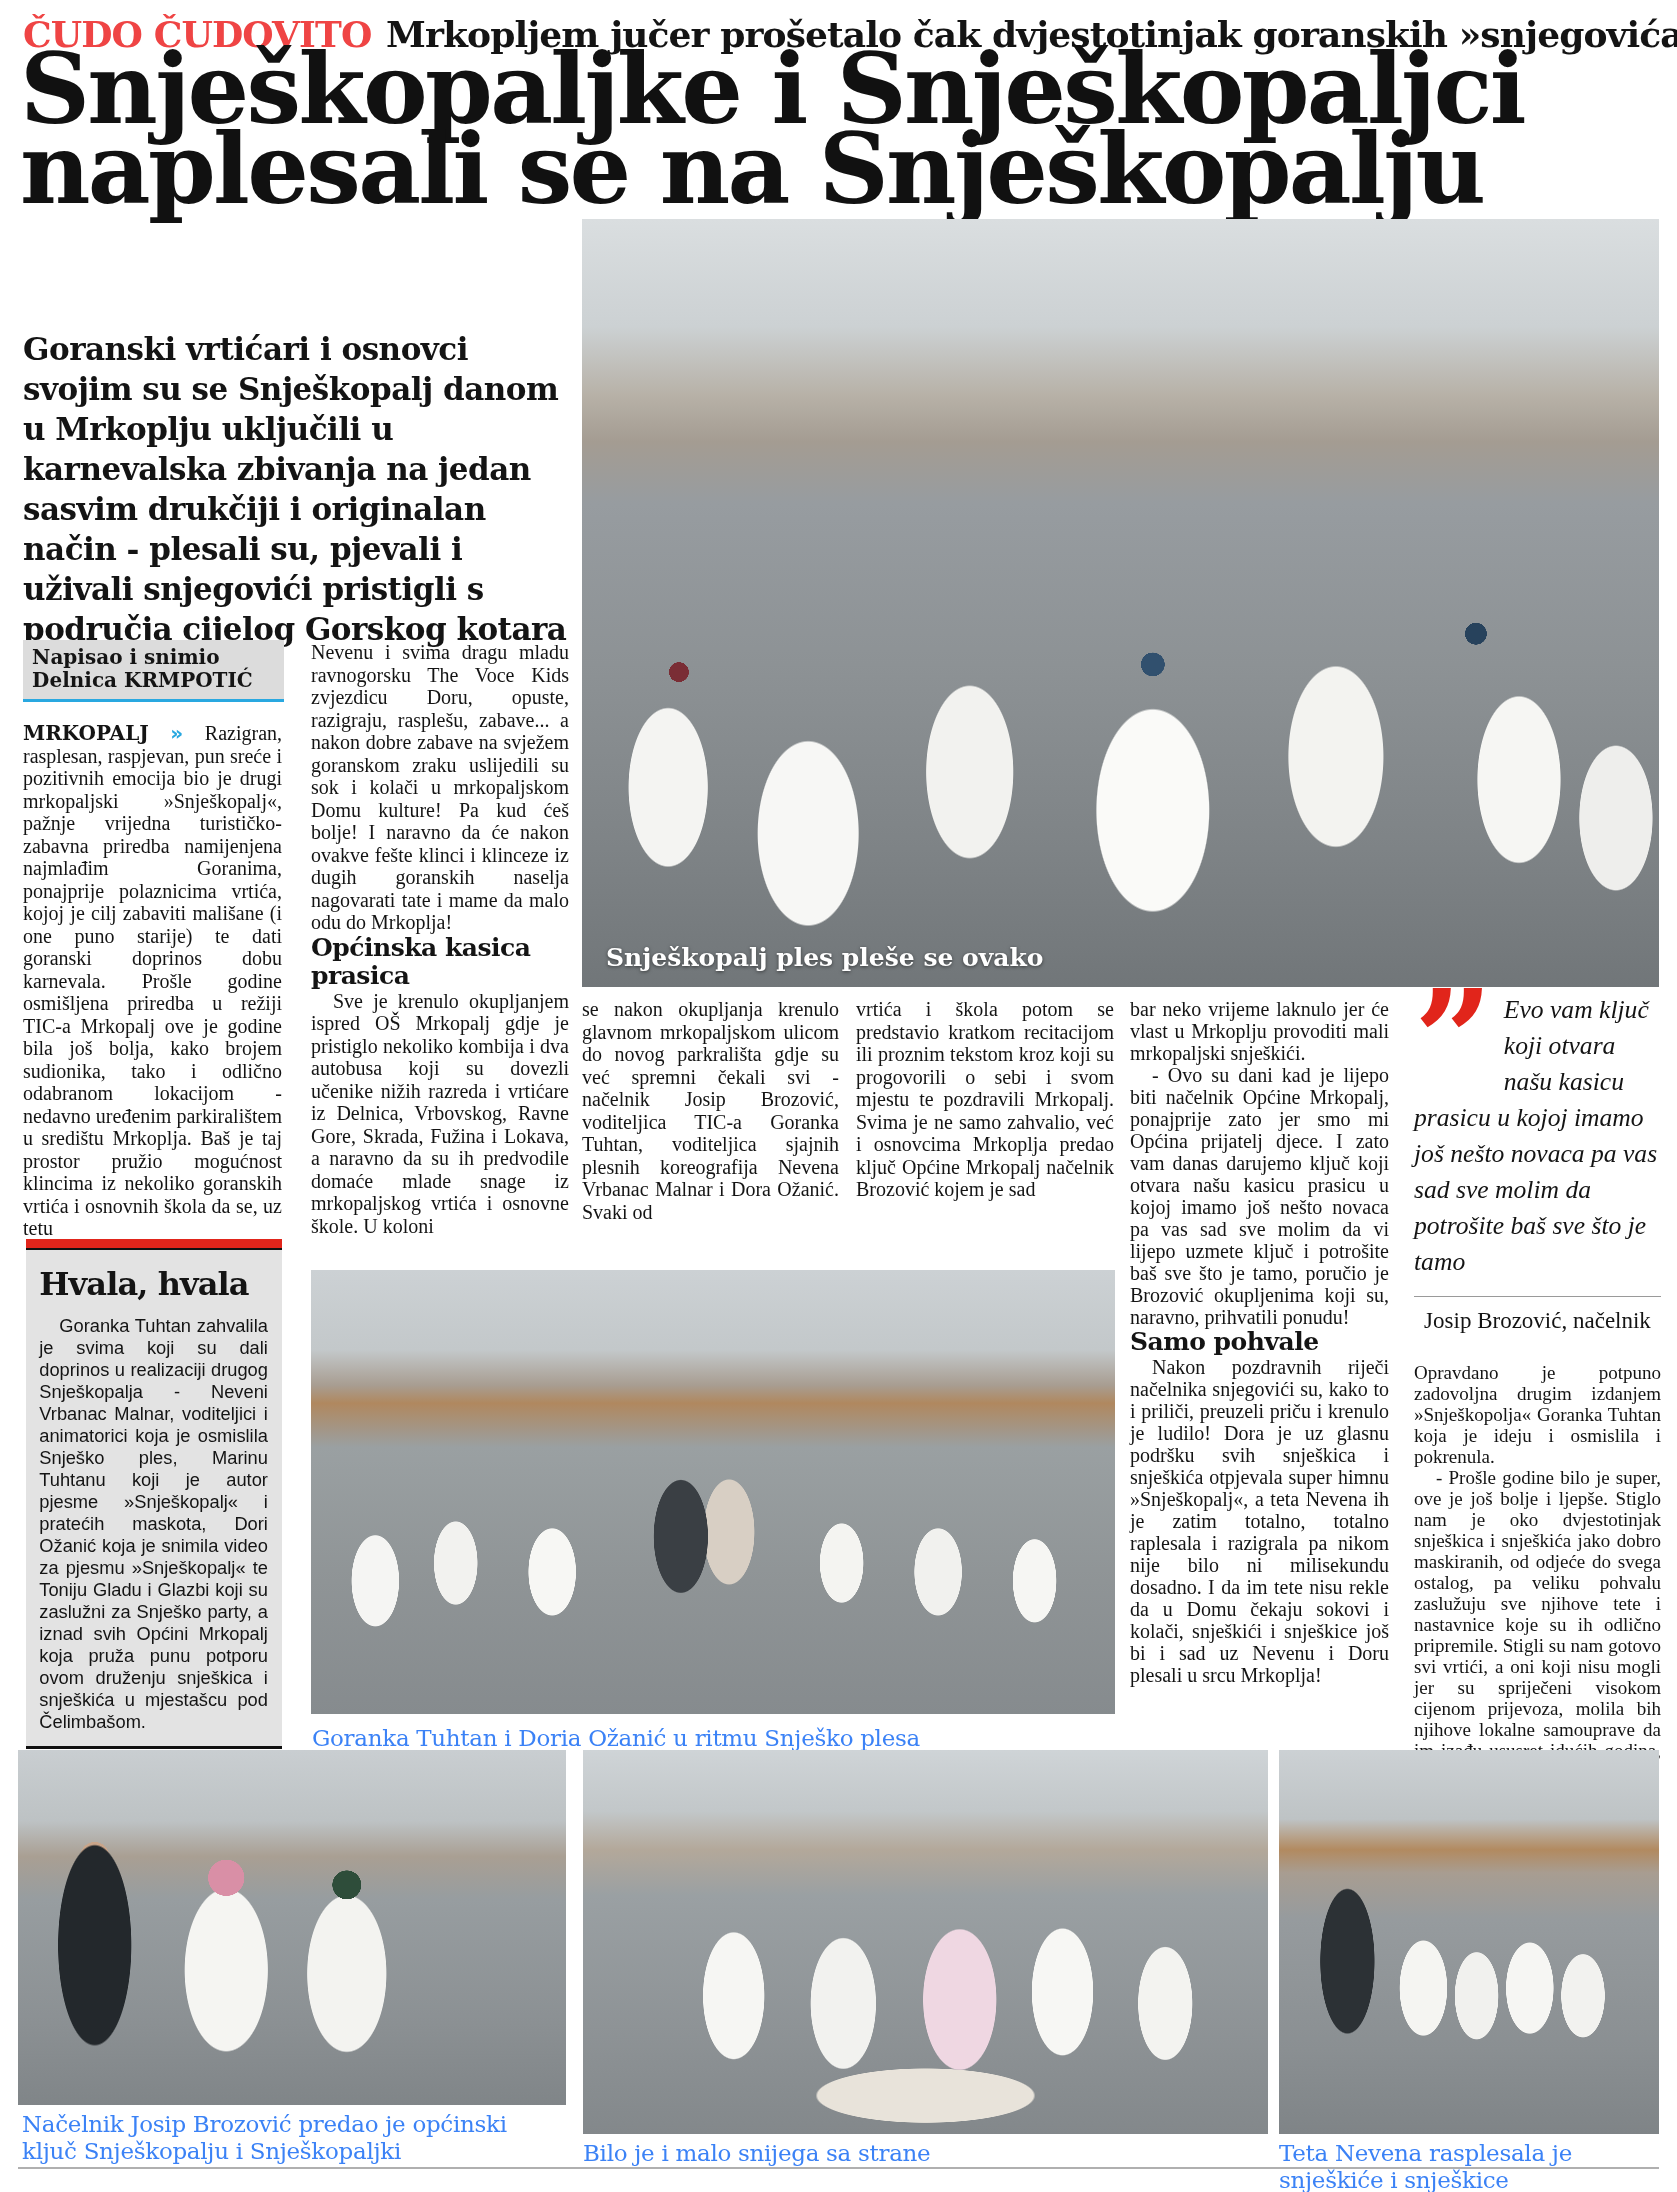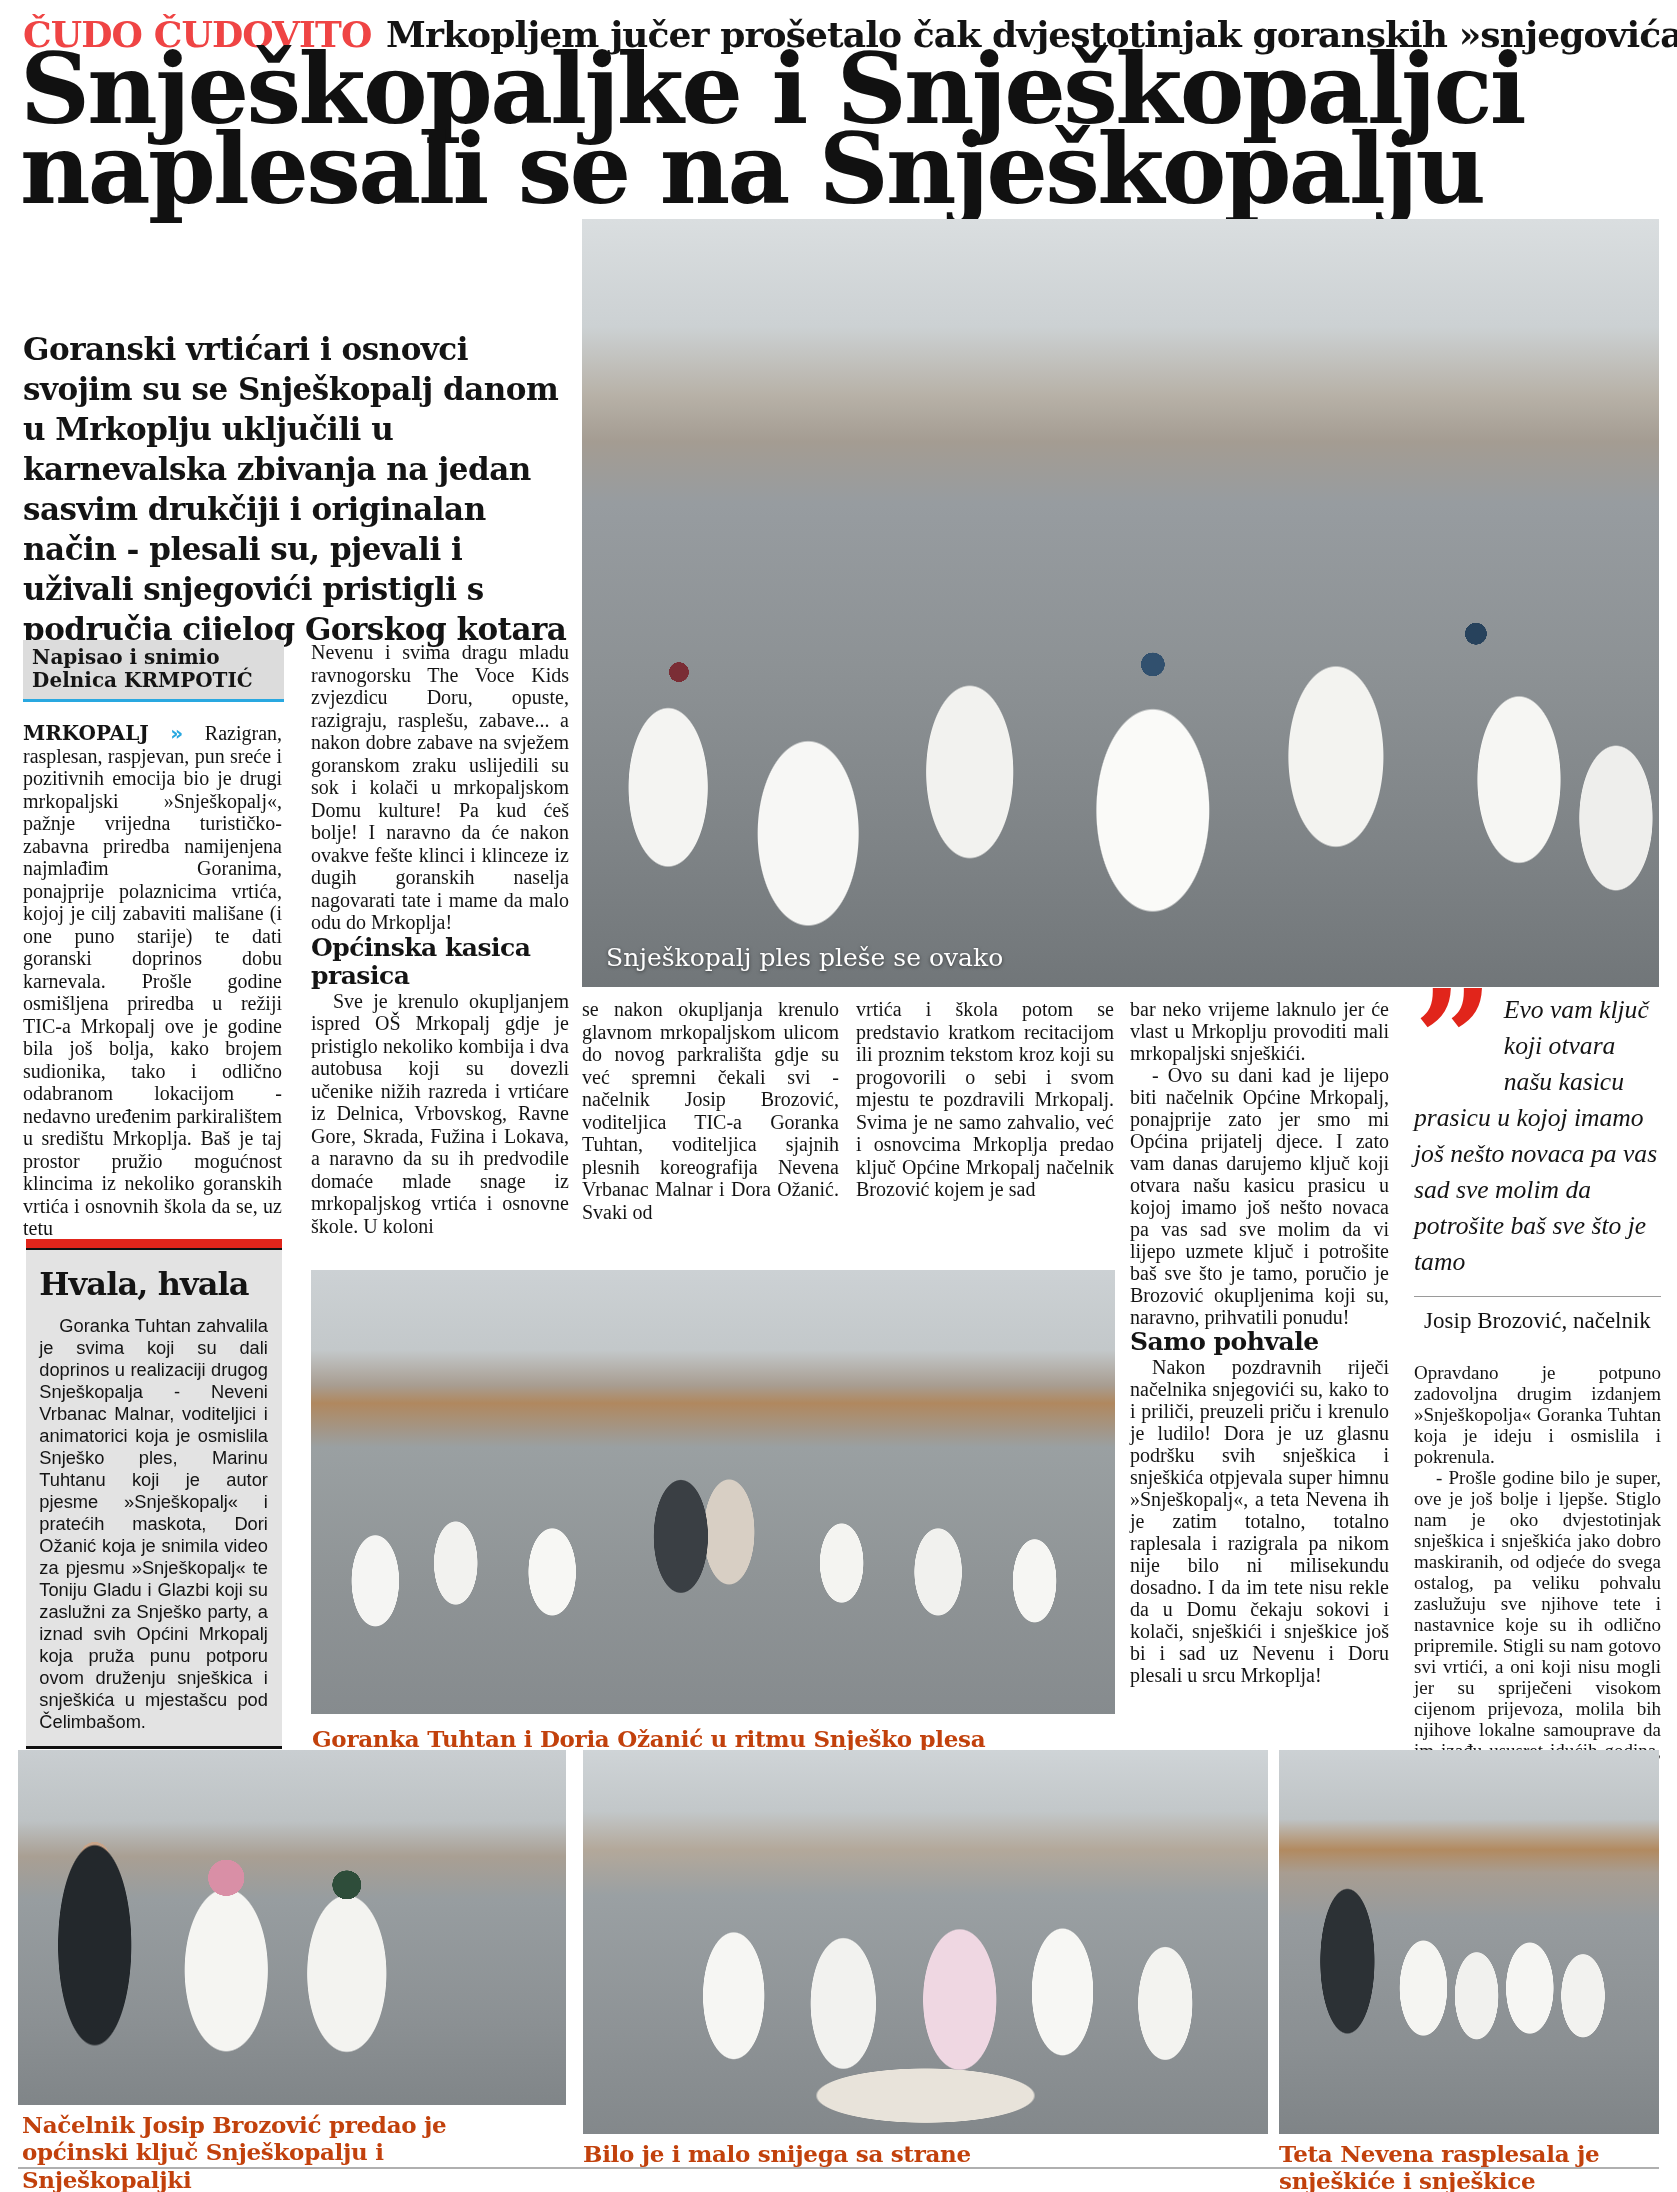--- a/index.html
+++ b/index.html
@@ -56,24 +56,24 @@
   .sidebar-redbar{height:9.1px;background:#e1251b;border-bottom:2.7px solid #111}
   .sidebar-body{background:#e3e3e3;border-bottom:3.7px solid #111;padding:14.6px 13.7px 12.8px}
   .sidebar-title{font-family:"DejaVu Serif",serif;font-weight:bold;font-size:32px;
                  letter-spacing:-0.9px;margin:0 0 12.8px}
   .sidebar-text{font-family:"Liberation Sans",sans-serif;font-size:18.3px;line-height:22px;
                 text-align:justify;text-indent:20px;margin:0}
 
   
   .photo{position:absolute;overflow:hidden}
   .photo-caption-overlay{position:absolute;left:24px;bottom:14.6px;color:#fff;
-      font-family:"DejaVu Serif",serif;font-weight:normal;font-size:25px;
+      font-family:"DejaVu Serif",serif;font-weight:bold;font-size:25px;
       text-shadow:0 0.9px 3.7px rgba(0,0,0,.55)}
-  .caption{position:absolute;font-family:"DejaVu Serif",serif;font-weight:bold;
-           font-size:23px;line-height:27.4px;letter-spacing:-0.3px;color:#c2410c}
+  .caption{position:absolute;font-family:"DejaVu Serif",serif;font-weight:normal;
+           font-size:23px;line-height:27.4px;letter-spacing:-0.3px;color:#3b82f6}
 
   #photo-main{left:582px;top:219px;width:1077px;height:768px;background:
     radial-gradient(circle 12px at 53% 58%, #31506e 98%, transparent),
     radial-gradient(circle 10px at 9% 59%, #7a2d35 98%, transparent),
     radial-gradient(circle 11px at 83% 54%, #27425c 98%, transparent),
     radial-gradient(ellipse 40px 80px at 8% 74%, #f4f4f2 98%, transparent),
     radial-gradient(ellipse 51px 93px at 21% 80%, #f7f7f5 98%, transparent),
     radial-gradient(ellipse 44px 87px at 36% 72%, #f2f2ef 98%, transparent),
     radial-gradient(ellipse 57px 102px at 53% 77%, #fafaf8 98%, transparent),
     radial-gradient(ellipse 48px 91px at 70% 70%, #f3f3f0 98%, transparent),

